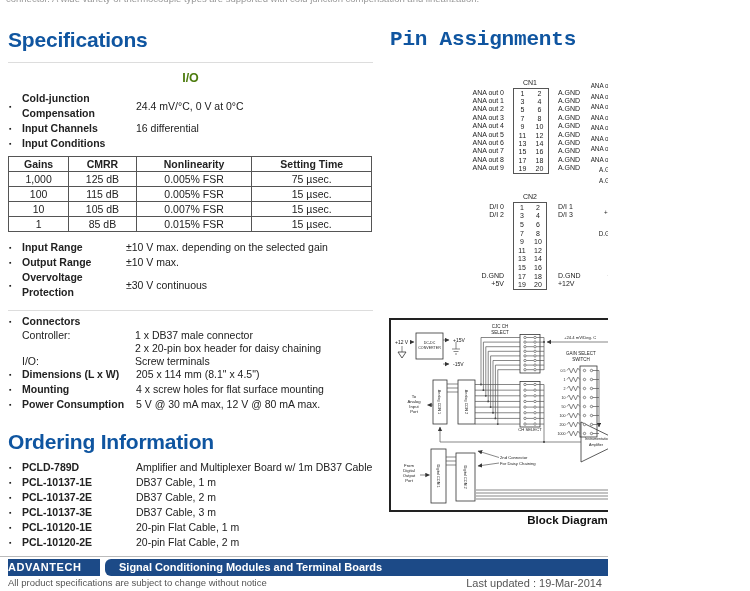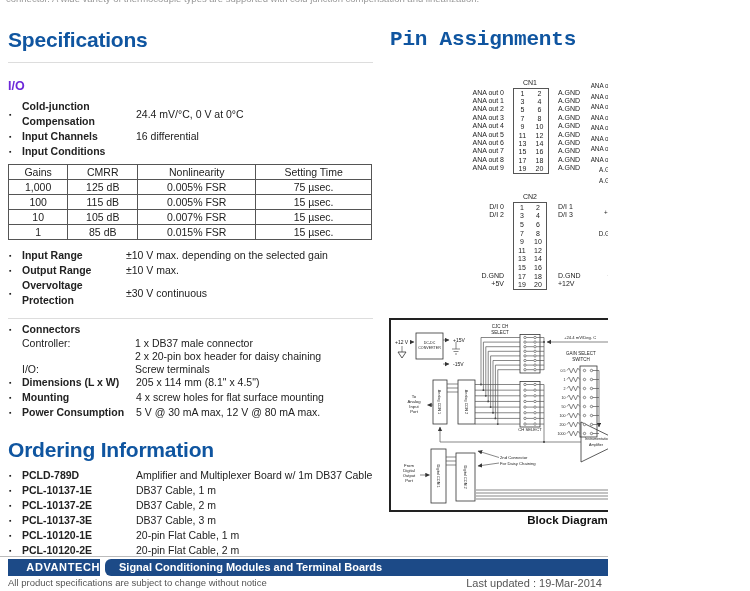--- a/index.html
+++ b/index.html
@@ -1,32 +1,32 @@
 <!DOCTYPE html>
 <html><head>
 <meta charset="utf-8">
 <style>
   html,body{margin:0;padding:0;background:#fff;}
   .page{position:relative;width:608px;height:591px;background:#fff;overflow:hidden;
         font-family:"Liberation Sans",sans-serif;color:#222;}
   #intro{position:absolute;top:-7px;left:6px;width:740px;font-size:9.5px;color:#999;white-space:nowrap;}
   .leftcol{position:absolute;left:8px;top:20px;width:365px;}
   h1{font-size:21px;font-weight:bold;color:var(--blue,#0f55a0);margin:8px 0 10px;letter-spacing:-0.2px;}
-  h2{font-size:12.5px;font-weight:bold;color:#6d28d9;margin:16px 0 6px;}
+  h2{font-size:12.5px;font-weight:bold;color:#4d7c0f;margin:8px 0 6px;text-align:center;}
   .sect-rule{border-top:1px solid #ddd;margin:10px 0 3px;height:0;}
   .srow{display:flex;font-size:10.5px;line-height:15px;align-items:center;}
   .bullet{width:13px;font-size:7px;padding-left:1px;}
   .slabel{width:114px;font-weight:bold;}
   #post-items .slabel{width:104px;}
   .sval{flex:1;}
   .gsub{display:flex;font-size:10.5px;line-height:12.8px;padding-left:14px;}
   .gsl{width:113px;} .gsv{flex:1;}
   table#gains-table{border-collapse:collapse;width:364px;margin:5px 0 8px;}
   #gains-table th,#gains-table td{border:1px solid #555;font-size:10.5px;text-align:center;padding:1px 2px;height:12px;}
-  #gains-table th{font-weight:normal;}
+  #gains-table th{font-weight:bold;}
   #ordering-items{margin-top:4px;}
   #pin-title{position:absolute;left:390px;top:20px;font-family:Liberation Mono, monospace;}
   #pins{position:absolute;left:390px;top:55px;width:356px;height:258px;}
   .conn{position:absolute;font-size:7px;color:#222;}
   #cn1{left:35px;top:22px;width:230px;--rh:8.4px;}
   #cn2{left:35px;top:136px;width:230px;--rh:8.6px;}
   .conn-title{position:absolute;left:75px;top:2px;width:60px;text-align:center;}
   .col-left{position:absolute;left:0;top:11px;width:79px;}
   .col-left div{height:var(--rh);display:flex;align-items:center;justify-content:flex-end;}
   .pinbox{position:absolute;left:88px;top:11px;border:1px solid #555;}
@@ -43,21 +43,21 @@
   .bd-border{stroke:#222;stroke-width:2;fill:none;}
   .w{stroke:#555;stroke-width:0.7;fill:none;}
   .bx{stroke:#333;stroke-width:0.8;fill:none;}
   .sw{stroke:#555;stroke-width:0.7;fill:#fff;}
   .dot{fill:#333;stroke:none;}
   .tm{text-anchor:middle;}
   .t50{font-size:5px;} .t45{font-size:4.5px;} .t42{font-size:4.2px;} .t40{font-size:4px;}
   .t38{font-size:3.8px;} .t36{font-size:3.6px;} .t34{font-size:3.4px;}
   #footer-line{position:absolute;left:0;right:0;top:556px;border-top:1px solid #bbb;}
   #logo{position:absolute;left:8px;top:559px;width:92px;height:17px;background:var(--navy,#1c4a87);
-        color:#fff;font-weight:bold;font-size:11px;letter-spacing:.6px;text-align:right;line-height:17px;}
+        color:#fff;font-weight:bold;font-size:11px;letter-spacing:.6px;text-align:left;line-height:17px;}
   #footer-bar{position:absolute;left:105px;top:559px;width:640px;height:17px;background:var(--navy,#1c4a87);
         color:#fff;font-weight:bold;font-size:11px;line-height:17px;padding-left:14px;box-sizing:border-box;border-radius:6px;}
   #footer-note{position:absolute;left:8px;top:577px;font-size:9.5px;color:#555;}
   #footer-updated{position:absolute;right:6px;top:577px;font-size:11px;color:#555;}
 </style>
 </head>
 <body style="--blue: #0f55a0; --navy: #1c4a87;">
 
 <div class="page">
 

